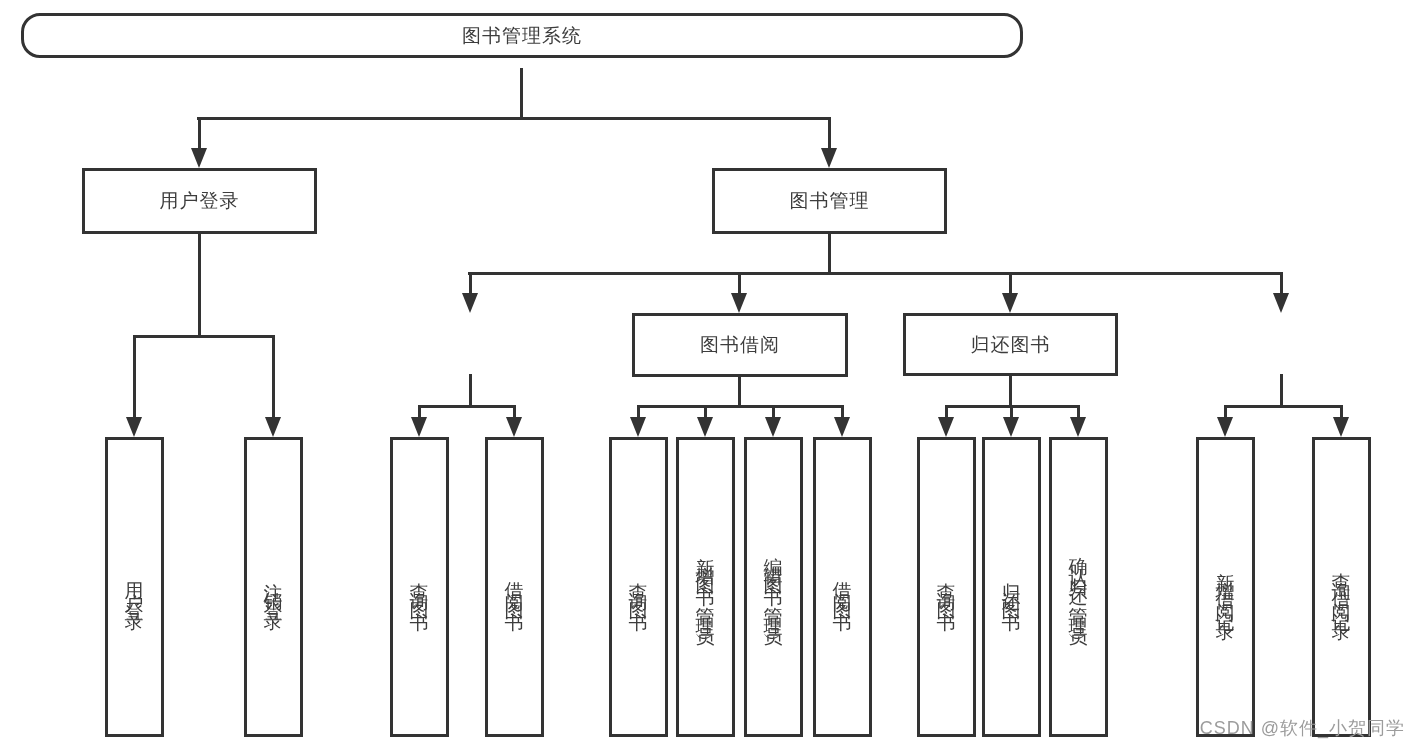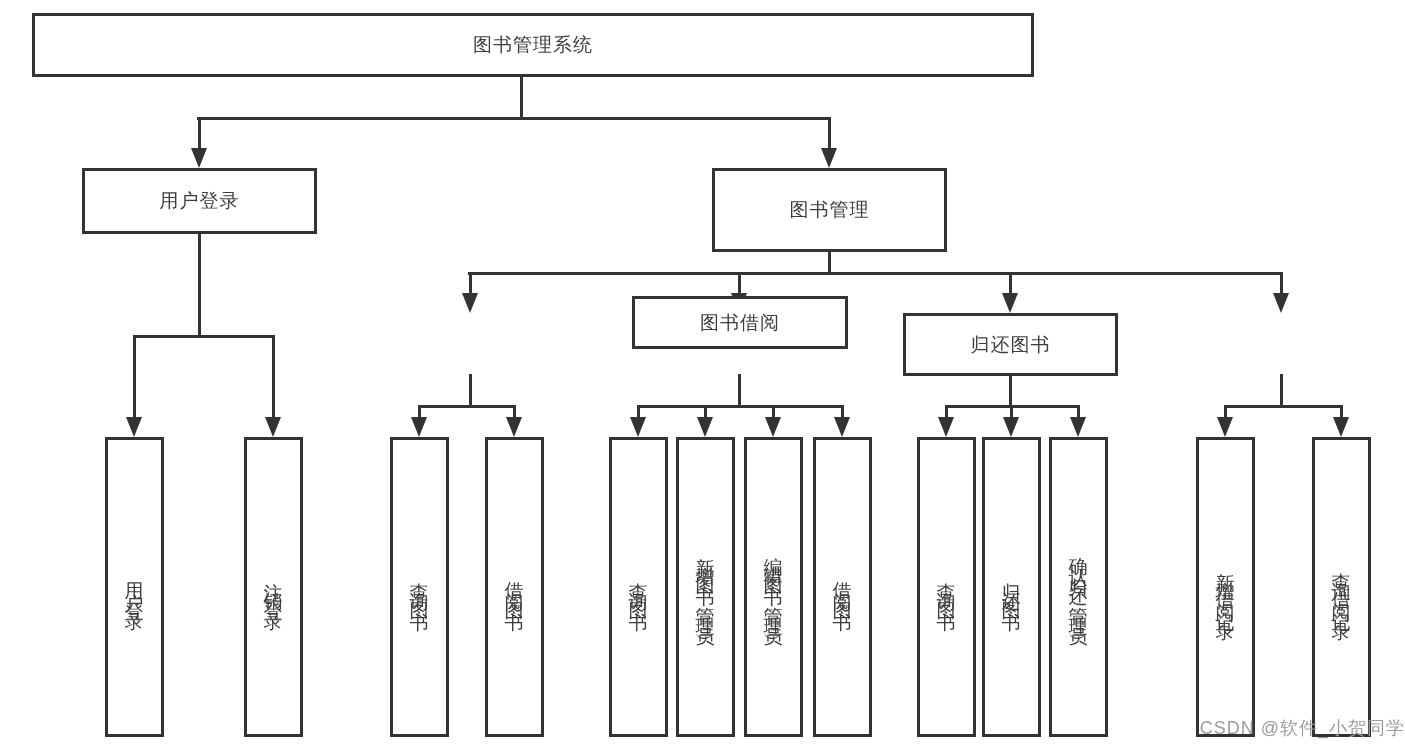--- a/index.html
+++ b/index.html
@@ -96,32 +96,32 @@
   <div class="ah" style="left:630px;top:417px;"></div>
   <div class="ah" style="left:697px;top:417px;"></div>
   <div class="ah" style="left:765px;top:417px;"></div>
   <div class="ah" style="left:834px;top:417px;"></div>
   <div class="ah" style="left:938px;top:417px;"></div>
   <div class="ah" style="left:1003px;top:417px;"></div>
   <div class="ah" style="left:1070px;top:417px;"></div>
   <div class="ah" style="left:1217px;top:417px;"></div>
   <div class="ah" style="left:1333px;top:417px;"></div>
 
-  <div class="node h" style="left:32px;top:13px;width:1002px;height:64px;">
+  <div class="node h" style="left:21px;top:13px;width:1002px;height:45px;border-radius:19px;">
     <span>图书管理系统</span>
   </div>
 
   <div class="node h" style="left:82px;top:168px;width:235px;height:66px;">
     <span>用户登录</span>
   </div>
-  <div class="node h" style="left:712px;top:168px;width:235px;height:84px;">
+  <div class="node h" style="left:712px;top:168px;width:235px;height:66px;">
     <span>图书管理</span>
   </div>
 
-  <div class="node h" style="left:632px;top:296px;width:216px;height:53px;">
+  <div class="node h" style="left:632px;top:313px;width:216px;height:64px;">
     <span>图书借阅</span>
   </div>
   <div class="node h" style="left:903px;top:313px;width:215px;height:63px;">
     <span>归还图书</span>
   </div>
 
   <div class="node v" style="left:105px;top:437px;width:59px;height:300px;">
     <span class="vtxt">用户登录</span>
   </div>
   <div class="node v" style="left:244px;top:437px;width:59px;height:300px;">

